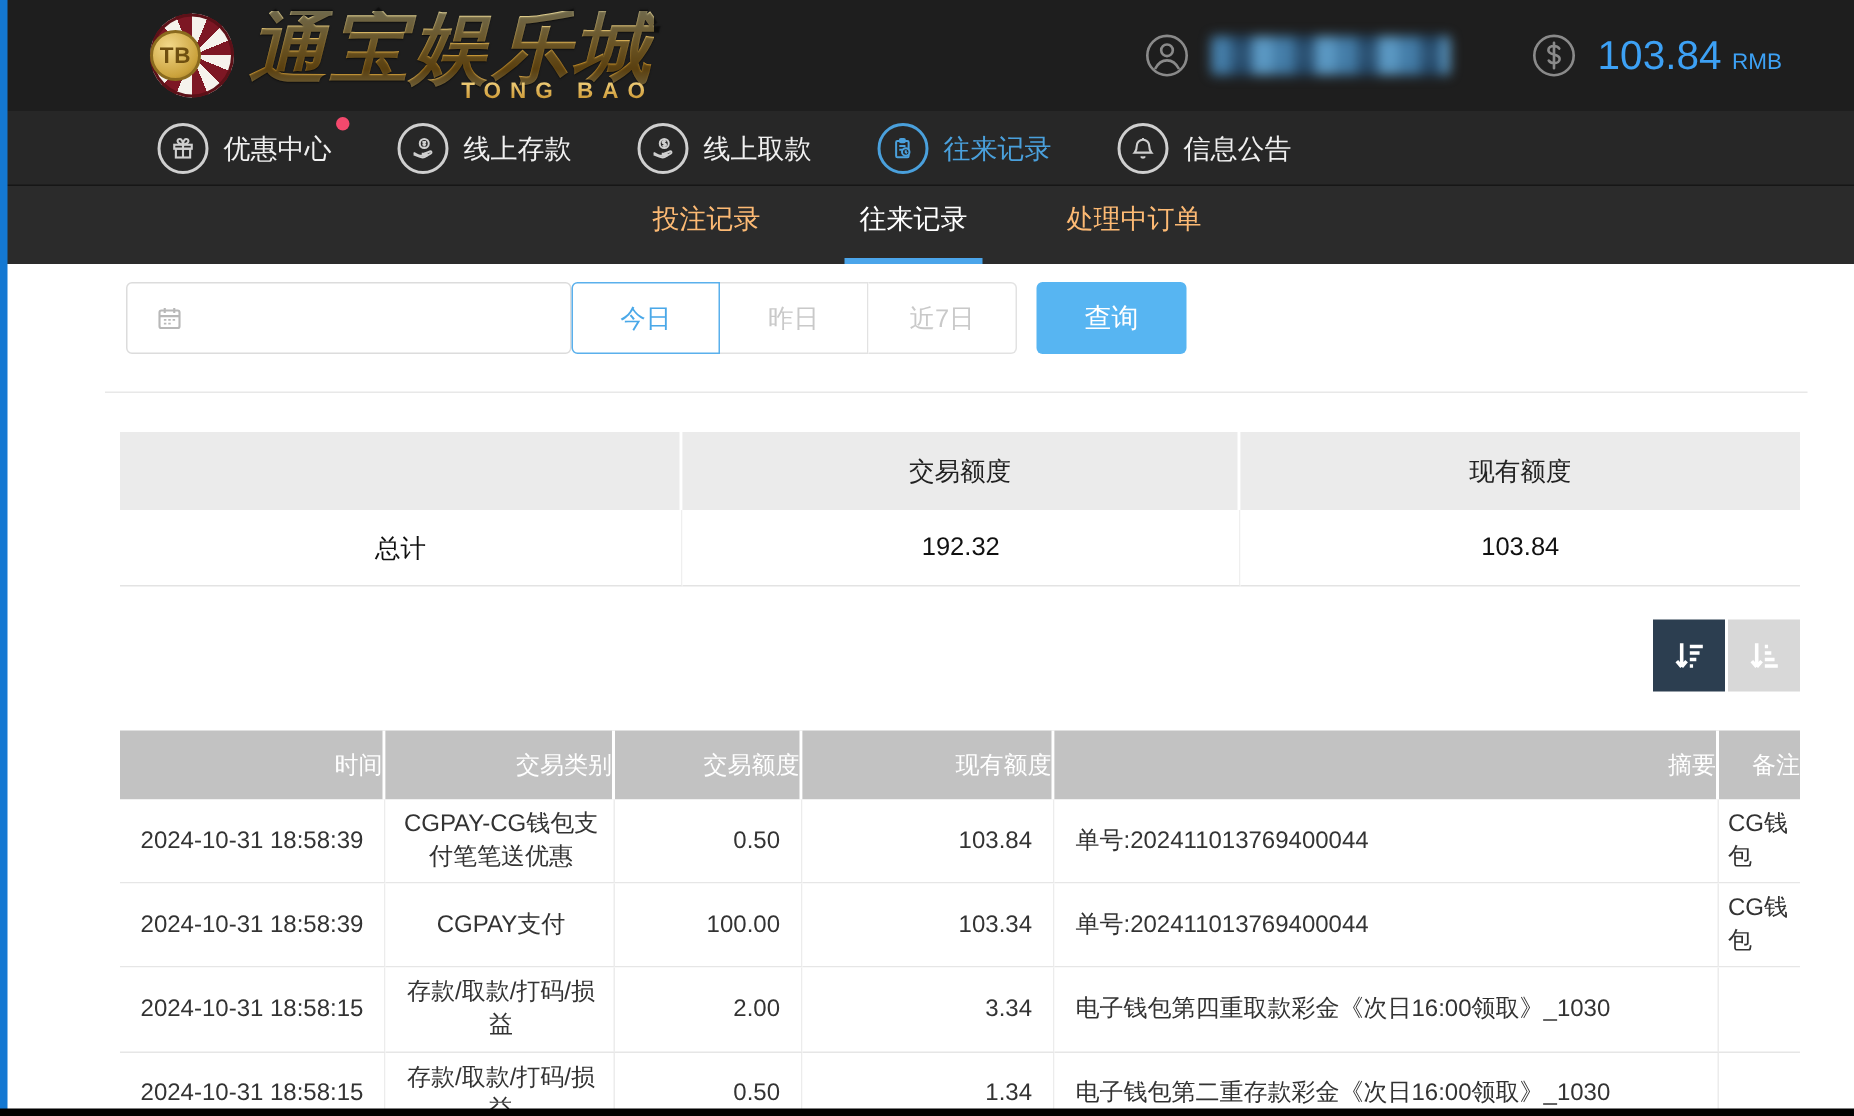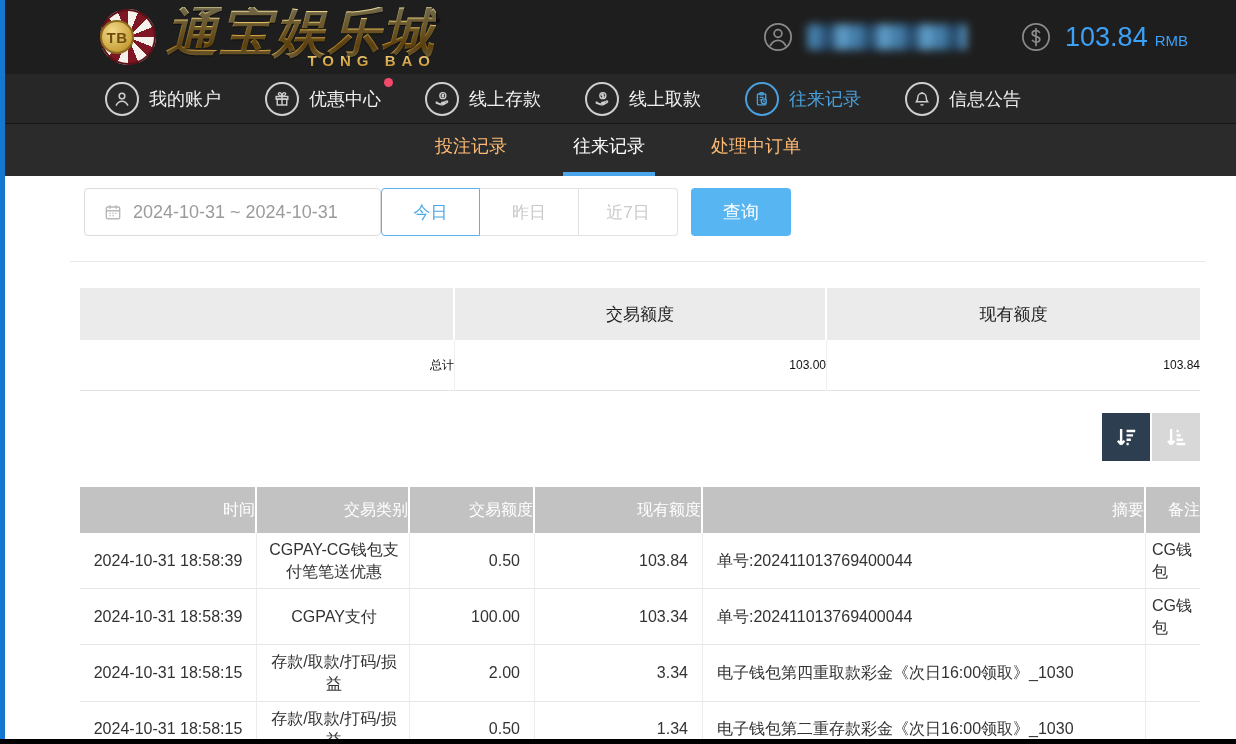--- a/index.html
+++ b/index.html
@@ -99,21 +99,21 @@
   .divider { border:none; border-top:1px solid #e8e8e8; margin:25px 0 0 -10px; width:1135px; }
 
   
   .summary { width:1120px; margin-top:26px; border-collapse:separate; border-spacing:0; table-layout:fixed; }
   .summary th {
     background:#ebebeb; height:52px; font-weight:normal; font-size:17px; color:#222;
     border-right:2px solid #fff; text-align:center;
   }
   .summary th:last-child { border-right:none; }
   .summary td {
-    height:51px; text-align:right; font-size:12px; color:#111; background:#fff;
+    height:51px; text-align:center; font-size:17px; color:#111; background:#fff;
     border-bottom:1px solid #e3e3e3; border-right:1px solid #efefef;
   }
   .summary td:last-child { border-right:none; }
 
   
   .sort-row { width:1120px; display:flex; justify-content:flex-end; margin-top:22px; gap:2px; }
   .sort-btn { width:48px; height:48px; display:flex; align-items:center; justify-content:center; border:none; cursor:pointer; }
   .sort-btn.desc { background:#2c3e50; }
   .sort-btn.asc { background:#d8d8d8; }
 
@@ -170,29 +170,20 @@
     <div class="balance">
       <span class="balance-amount">103.84</span>
       <span class="balance-currency">RMB</span>
     </div>
   </div>
 </div>
 
 <div class="main-nav">
   <div class="nav-item">
     <span class="nav-circle">
-      <svg width="20" height="20" viewBox="0 0 24 24" fill="none" stroke="#cfcfcf" stroke-width="1.8">
-        <circle cx="12" cy="8.5" r="3.4"></circle>
-          <path d="M4.8 20c1.7-3.6 4.4-5.4 7.2-5.4s5.5 1.8 7.2 5.4"></path>
-      </svg>
-    </span>
-    <span>我的账户</span>
-  </div>
-  <div class="nav-item">
-    <span class="nav-circle">
       <svg width="20" height="20" viewBox="0 0 24 24" fill="none" stroke="#cfcfcf" stroke-width="1.7">
         <rect x="5" y="9" width="14" height="3.2"></rect>
           <rect x="6.3" y="12.2" width="11.4" height="7"></rect>
         <path d="M12 9v10.2M12 9c-1.5-.4-4-1-4.3-2.7-.2-1.2.8-2 1.9-1.9C11 4.6 11.8 6.8 12 9zm0 0c1.5-.4 4-1 4.3-2.7.2-1.2-.8-2-1.9-1.9C13 4.6 12.2 6.8 12 9z"></path>
       </svg>
     </span>
     <span>优惠中心</span>
     <span class="badge-dot"></span>
   </div>
   <div class="nav-item">
@@ -250,21 +241,20 @@
 
   <div class="filter-row">
     <div class="date-box">
       <span style="display:flex;">
         <svg width="20" height="20" viewBox="0 0 24 24" fill="none" stroke="#b8b8b8" stroke-width="1.7">
           <rect x="4" y="6" width="16" height="14" rx="1.5"></rect>
             <path d="M4 10.5h16M8.2 4v4M15.8 4v4"></path>
           <path d="M7.5 13.5h2M11 13.5h2M14.5 13.5h2M7.5 16.5h2M11 16.5h2" stroke-width="1.4"></path>
         </svg>
       </span>
-      <span>2024-10-31 ~ 2024-10-31</span>
     </div>
     <div class="seg-group">
       <div class="seg-btn active">今日</div>
       <div class="seg-btn">昨日</div>
       <div class="seg-btn">近7日</div>
     </div>
     <button class="search-btn">查询</button>
   </div>
 
   <hr class="divider">
@@ -278,21 +268,21 @@
     <thead>
       <tr>
         <th></th>
         <th>交易额度</th>
         <th>现有额度</th>
       </tr>
     </thead>
     <tbody>
       <tr>
         <td>总计</td>
-        <td>103.00</td>
+        <td>192.32</td>
         <td>103.84</td>
       </tr>
     </tbody>
   </table>
 
   <div class="sort-row">
     <button class="sort-btn desc">
       <span style="display:flex;">
         <svg width="26" height="26" viewBox="0 0 24 24" fill="none" stroke="#ffffff" stroke-width="2.2">
           <path d="M7.5 4.5v13.5M7.5 19l-3-3.5M7.5 19l3-3.5"></path>

